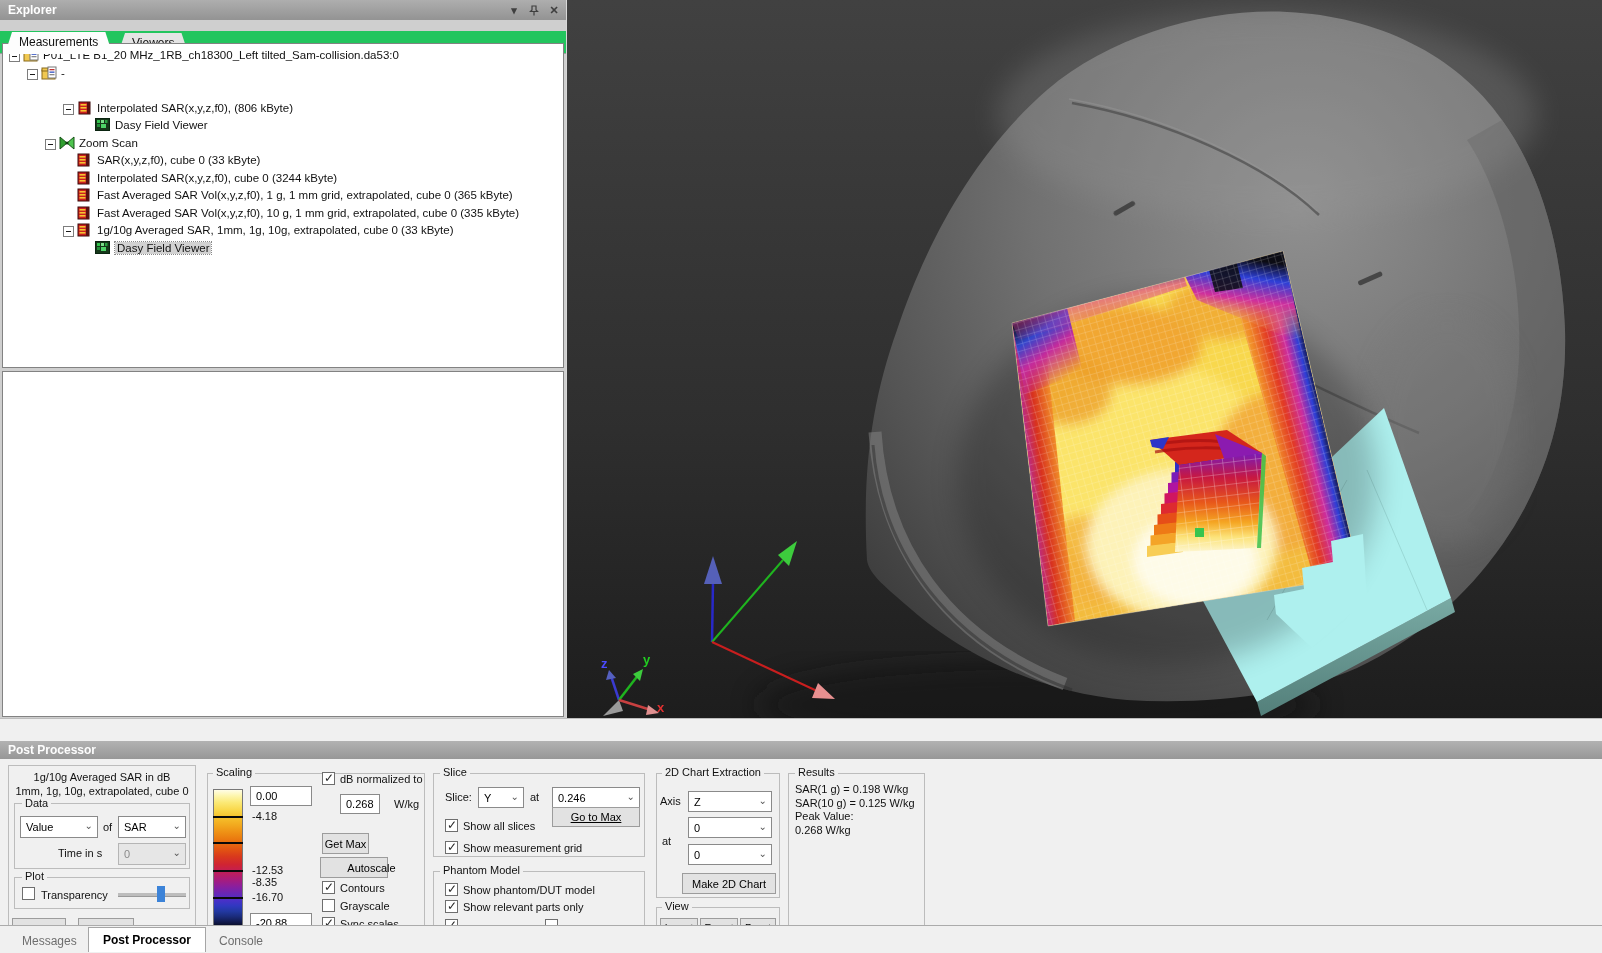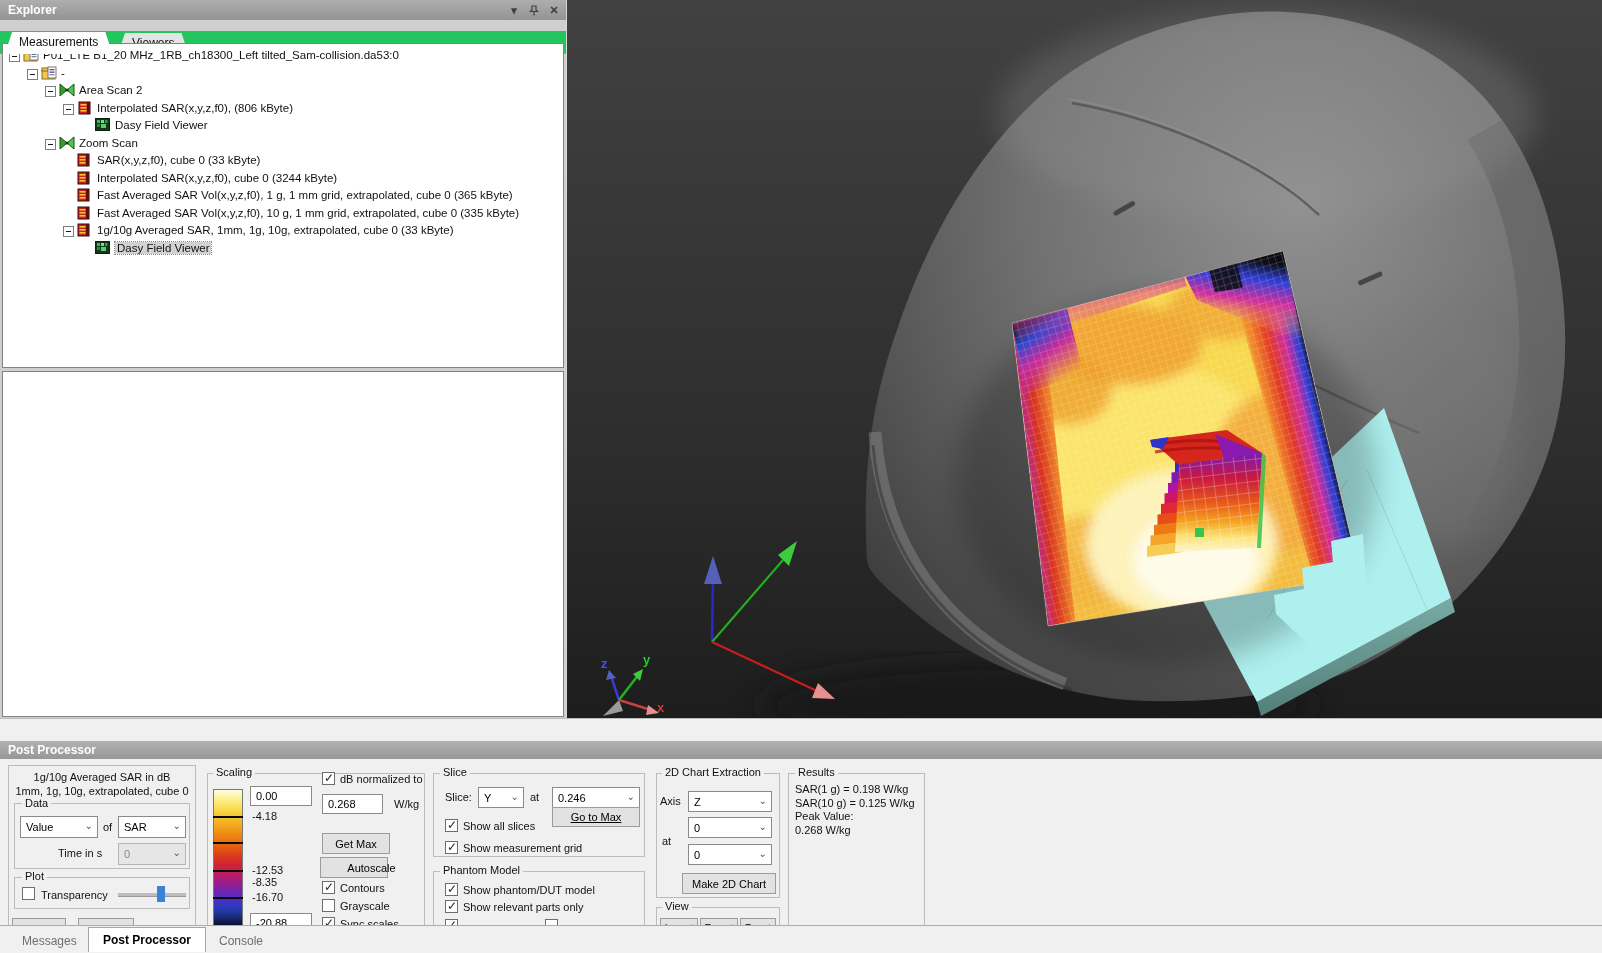--- a/index.html
+++ b/index.html
@@ -101,29 +101,20 @@
           <span class="ticon" style="left:38px"><svg width="16" height="15">
               <rect x="1" y="4" width="13" height="9" fill="#f0c850" stroke="#8a6a1a"></rect>
               <rect x="1" y="2" width="6" height="3" fill="#f0c850" stroke="#8a6a1a"></rect>
               <rect x="7" y="1" width="8" height="11" fill="#fff" stroke="#777"></rect>
               <rect x="8.5" y="3" width="5" height="1.3" fill="#c03030"></rect>
               <rect x="8.5" y="5.5" width="5" height="1.3" fill="#3050c0"></rect>
               <rect x="8.5" y="8" width="5" height="1.3" fill="#888"></rect>
             </svg></span>
           <span class="lbl" style="left:58px">-</span>
         </div>
-        <div class="trow" style="top: 38px;">
-          <span class="expander" style="left:42px"></span>
-          <span class="ticon" style="left:56px"><svg width="16" height="14">
-              <polygon points="1,1 8,7 1,13" fill="#2f9e2f" stroke="#145214"></polygon>
-              <polygon points="15,1 8,7 15,13" fill="#4ec44e" stroke="#145214"></polygon>
-              <circle cx="8" cy="7" r="1.6" fill="#0c3c0c"></circle>
-            </svg></span>
-          <span class="lbl" style="left:76px">Area Scan 2</span>
-        </div>
         <div class="trow" style="top: 55.5px; text-align: center;">
           <span class="expander" style="left:60px"></span>
           <span class="ticon" style="left:74px"><svg width="14" height="14">
               <rect x="1" y="1" width="11" height="12" fill="#cc2020" stroke="#3a0808"></rect>
               <rect x="9" y="1" width="3" height="12" fill="#5a1010"></rect>
               <rect x="2.5" y="3" width="6" height="1.6" fill="#f5c430"></rect>
               <rect x="2.5" y="6" width="6" height="1.6" fill="#f5c430"></rect>
               <rect x="2.5" y="9" width="6" height="1.6" fill="#f5c430"></rect>
             </svg></span>
           <span class="lbl" style="left:94px">Interpolated SAR(x,y,z,f0),  (806 kByte)</span>
@@ -438,23 +429,23 @@
       <div class="tinput" style="left:250px;top:27px;width:62px;height:20px;">0.00</div>
       <div id="scale-ticks">
           <span class="lbl abs" style="left: 252px; top: 51px;">-4.18</span>
           <span class="lbl abs" style="left: 252px; top: 77px; margin-top: 40px;">-8.35</span>
           <span class="lbl abs" style="left: 252px; top: 105px;">-12.53</span>
           <span class="lbl abs" style="left: 252px; top: 132px;">-16.70</span>
         </div>
       <div class="tinput" style="left:250px;top:154px;width:62px;height:20px;">-20.88</div>
       <span class="cb checked" style="left:322px;top:13px;"></span>
       <span class="lbl abs" style="left:340px;top:14px;">dB normalized to</span>
-      <div class="tinput" style="left:322px;top:35px;width:61px;height:20px;">0.268</div>
+      <div class="tinput" style="left:340px;top:35px;width:40px;height:20px;">0.268</div>
       <span class="lbl abs" style="left:394px;top:39px;">W/kg</span>
-      <div class="btn" style="left:322px;top:74px;width:68px;height:21px;">Get Max</div>
+      <div class="btn" style="left:322px;top:74px;width:47px;height:21px;">Get Max</div>
       <div class="btn" style="left:320px;top:98px;width:68px;height:21px;padding-left:35px;">Autoscale</div>
       <span class="cb checked" style="left:322px;top:122px;"></span>
       <span class="lbl abs" style="left:340px;top:123px;">Contours</span>
       <span class="cb" style="left:322px;top:140px;"></span>
       <span class="lbl abs" style="left:340px;top:141px;">Grayscale</span>
       <span class="cb checked" style="left:322px;top:158px;"></span>
       <span class="lbl abs" style="left:340px;top:159px;">Sync scales</span>
 
       <div class="grp" style="left:433px;top:14px;width:212px;height:84px;"></div>
       <span class="grplabel" style="left:440px;top:7px;">Slice</span>

